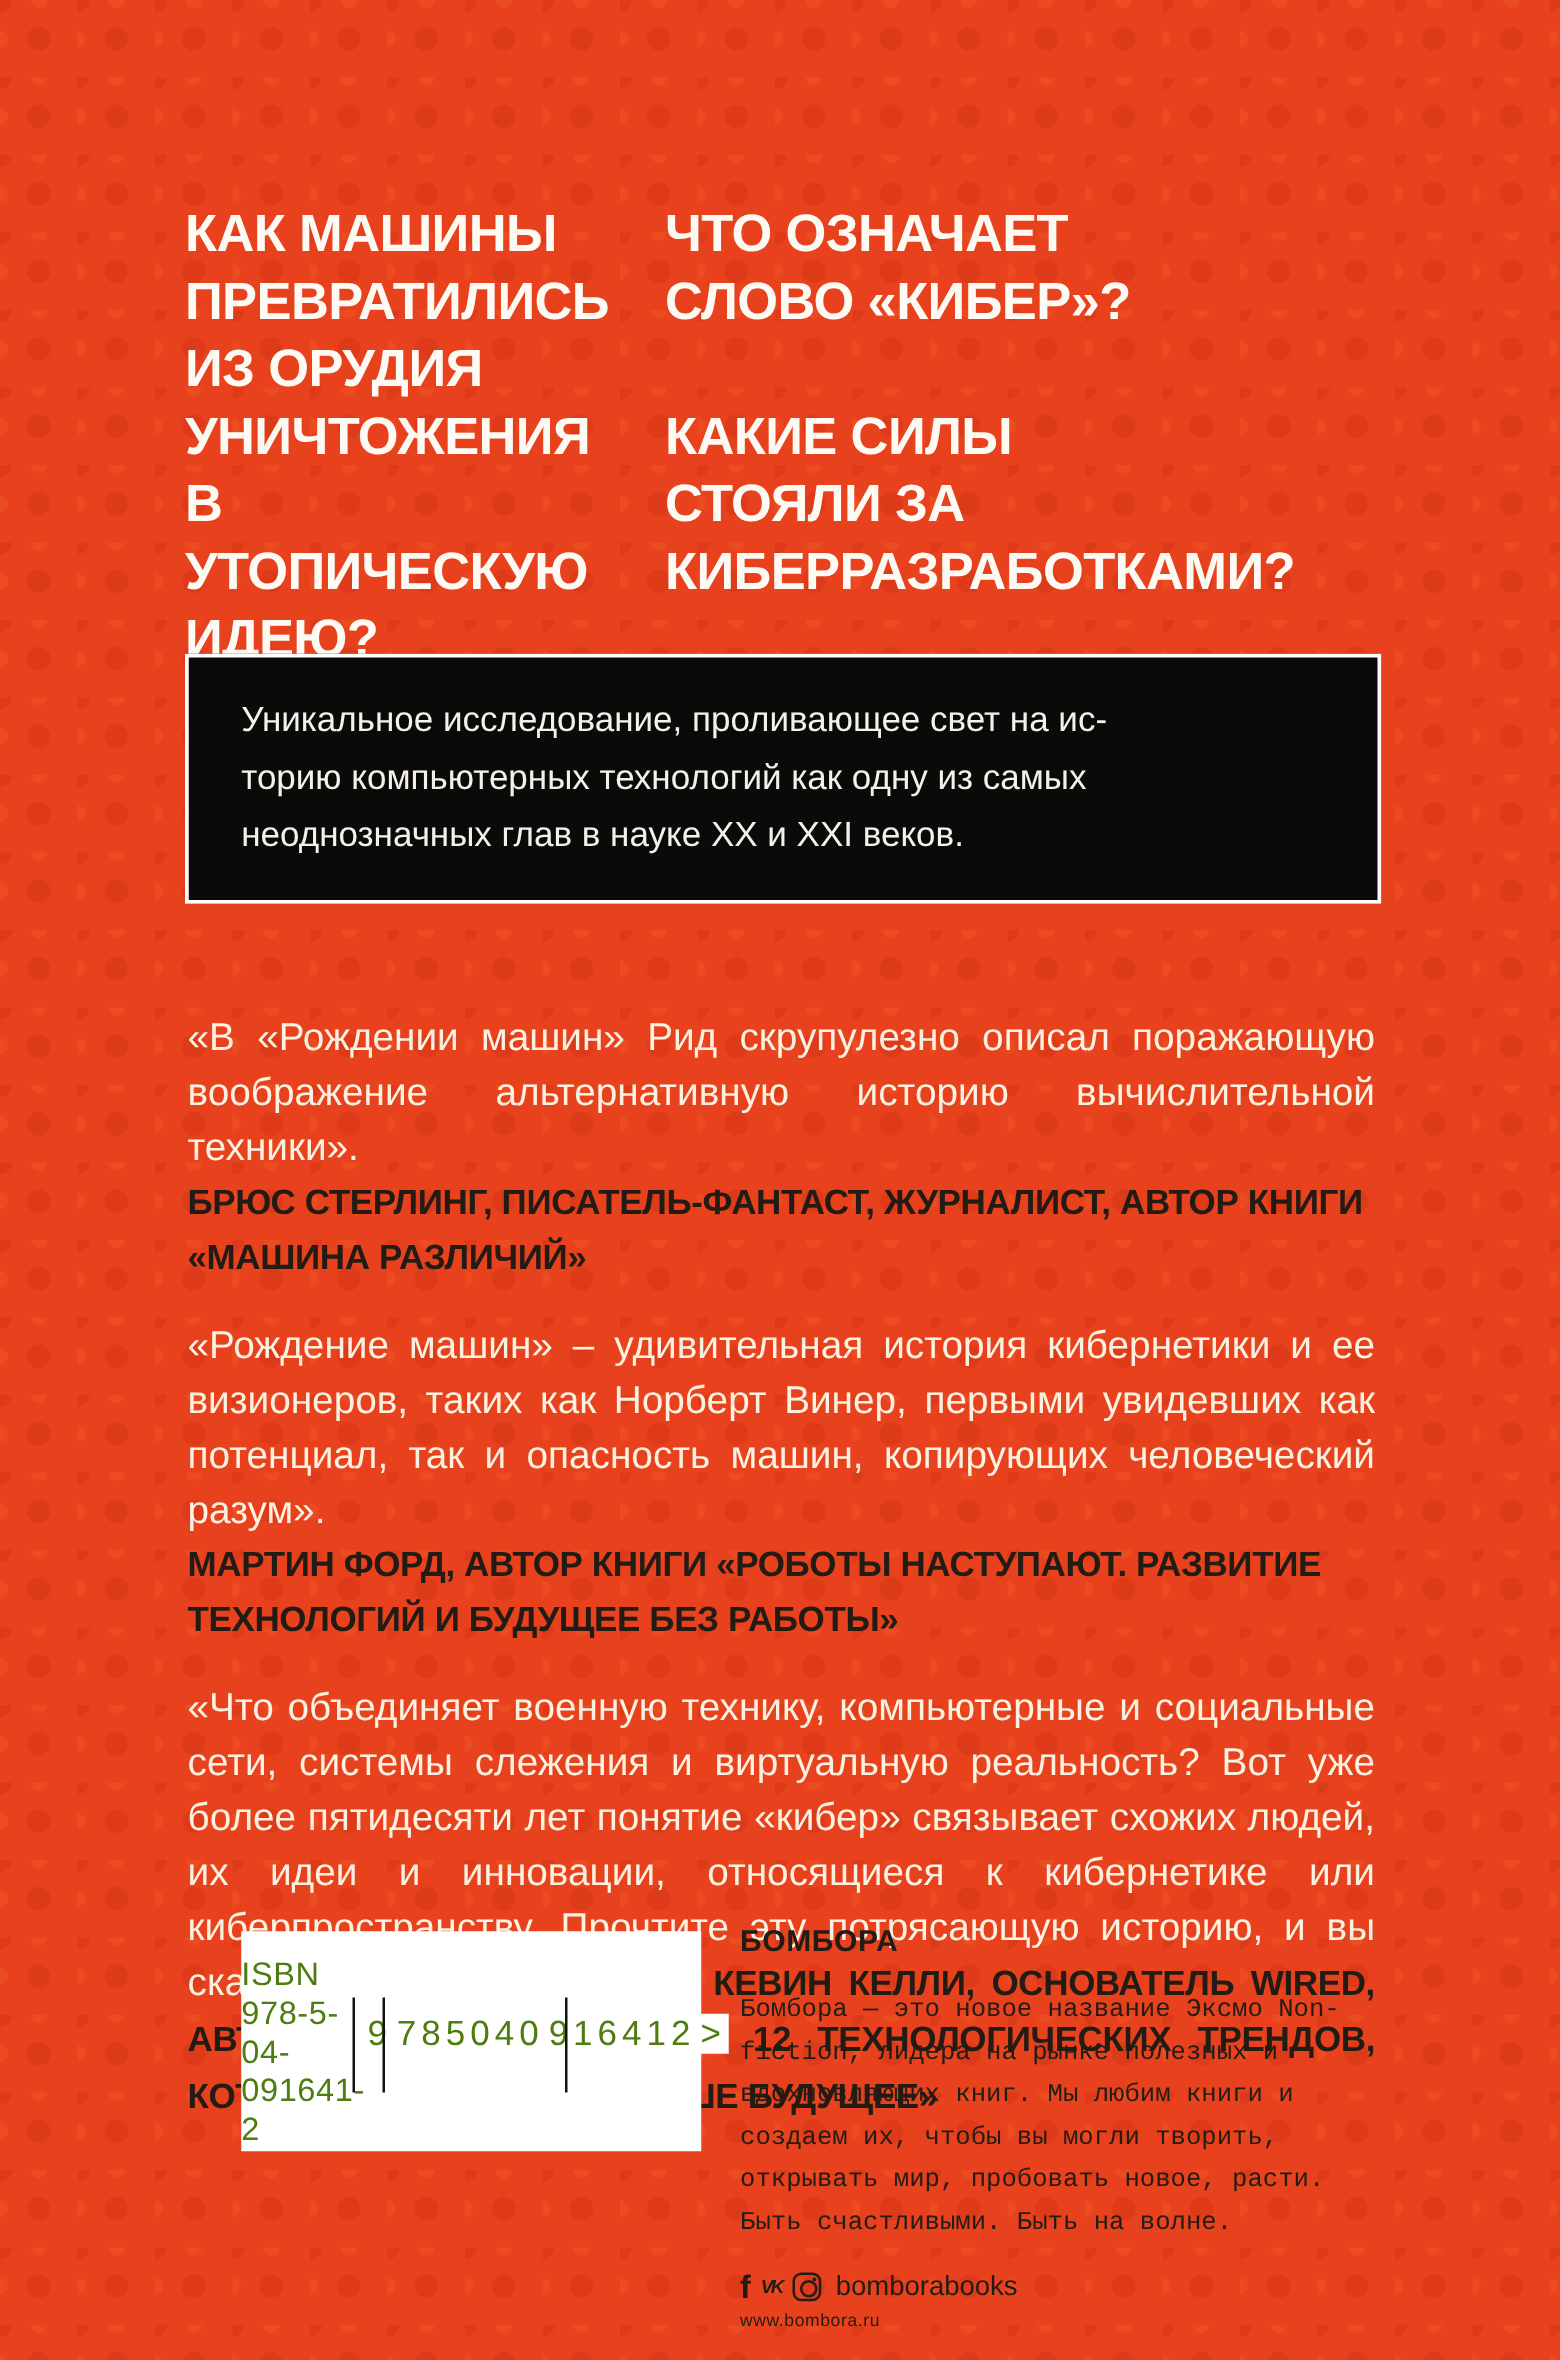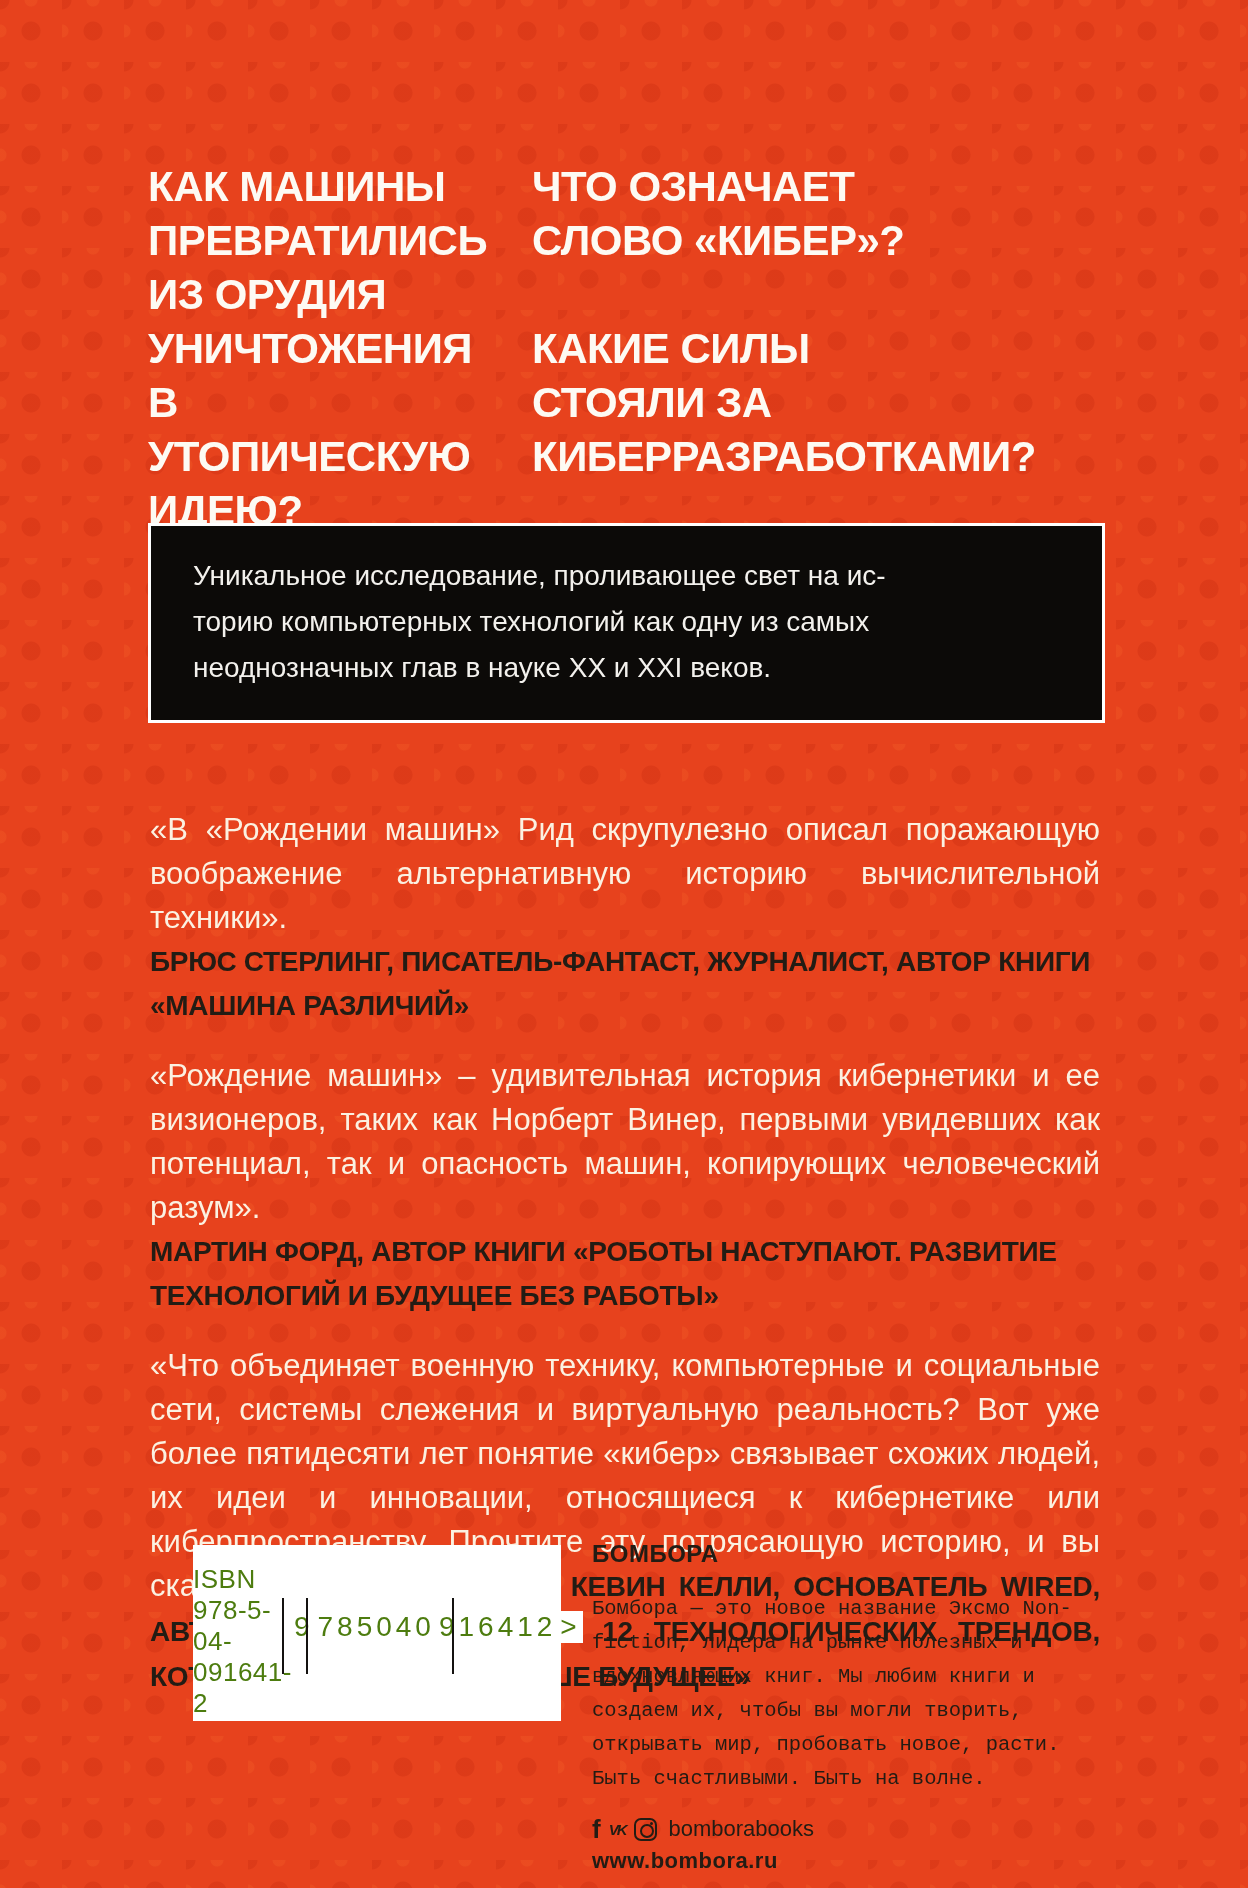--- a/index.html
+++ b/index.html
@@ -79,21 +79,21 @@
     position:relative;display:inline-block;
   }
   .ig-glyph .lens{
     position:absolute;left:4px;top:4px;width:10px;height:10px;
     border:2px solid #231c14;border-radius:50%;
   }
   .ig-glyph .dot{
     position:absolute;right:2px;top:2px;width:3px;height:3px;background:#231c14;border-radius:50%;
   }
   .social-handle{font-size:22px;font-weight:400;margin-left:4px;}
-  .pub-url{margin-top:6px;font-size:22px;font-weight:700;letter-spacing:0.5px;}
+  .pub-url{margin-top:6px;font-size:14px;font-weight:400;letter-spacing:0.5px;}
 </style>
 </head>
 <body>
 
 <div class="cover">
 
   <div class="headlines">
     <div class="hl-left">
       <div>КАК МАШИНЫ</div>
       <div>ПРЕВРАТИЛИСЬ</div>

